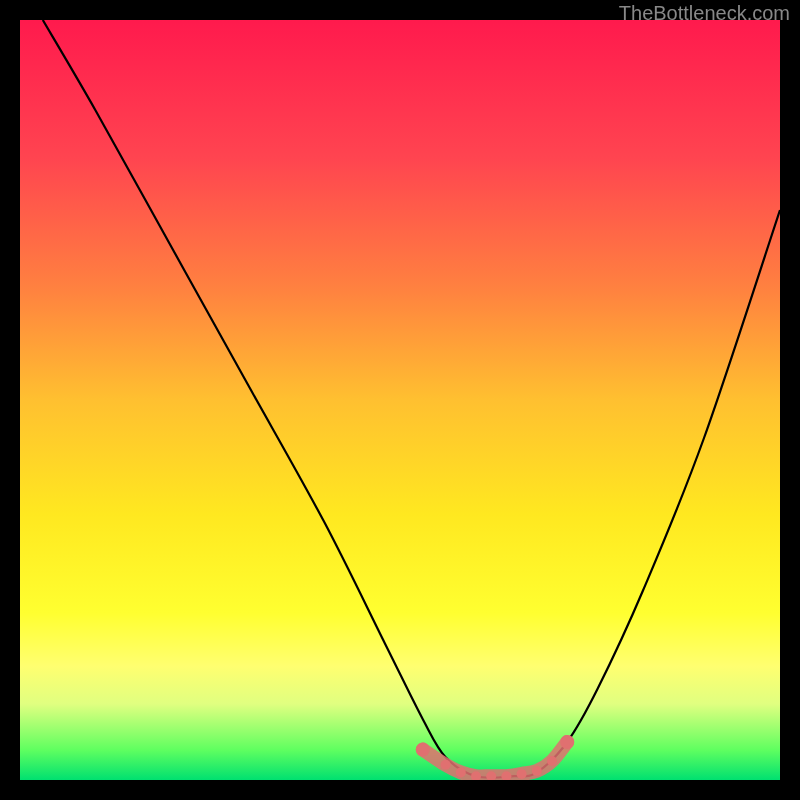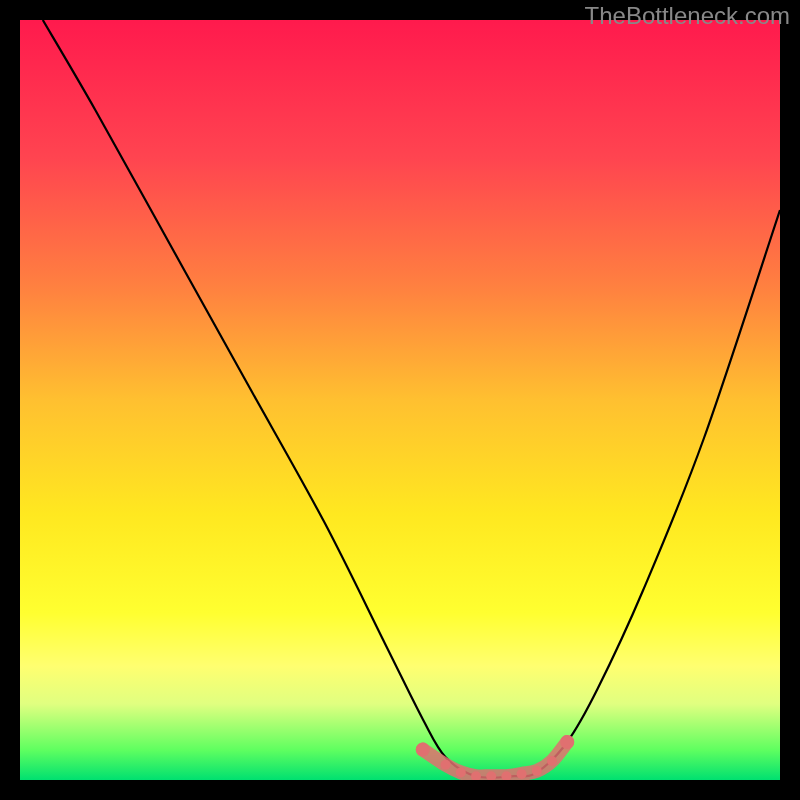--- a/index.html
+++ b/index.html
@@ -1,18 +1,18 @@
 <!DOCTYPE html>
 <html><head>
 <meta charset="utf-8">
 <style>
   * { margin: 0; padding: 0; box-sizing: border-box; }
   body { width: 800px; height: 800px; background: #000; font-family: Arial, sans-serif; overflow: hidden; }
   .container { position: relative; width: 800px; height: 800px; }
-  .watermark { position: absolute; top: 2px; right: 10px; color: #888; font-size: 24px; z-index: 10; }
+  .watermark { position: absolute; top: 2px; right: 10px; color: #888; font-size: 20px; z-index: 10; }
   .plot-area { position: absolute; top: 20px; left: 20px; width: 760px; height: 760px;
     background: linear-gradient(to bottom,
       #ff1a4d 0%,
       #ff4450 18%,
       #ff8040 35%,
       #ffc030 50%,
       #ffe820 65%,
       #ffff30 78%,
       #ffff70 85%,
       #e0ff80 90%,

